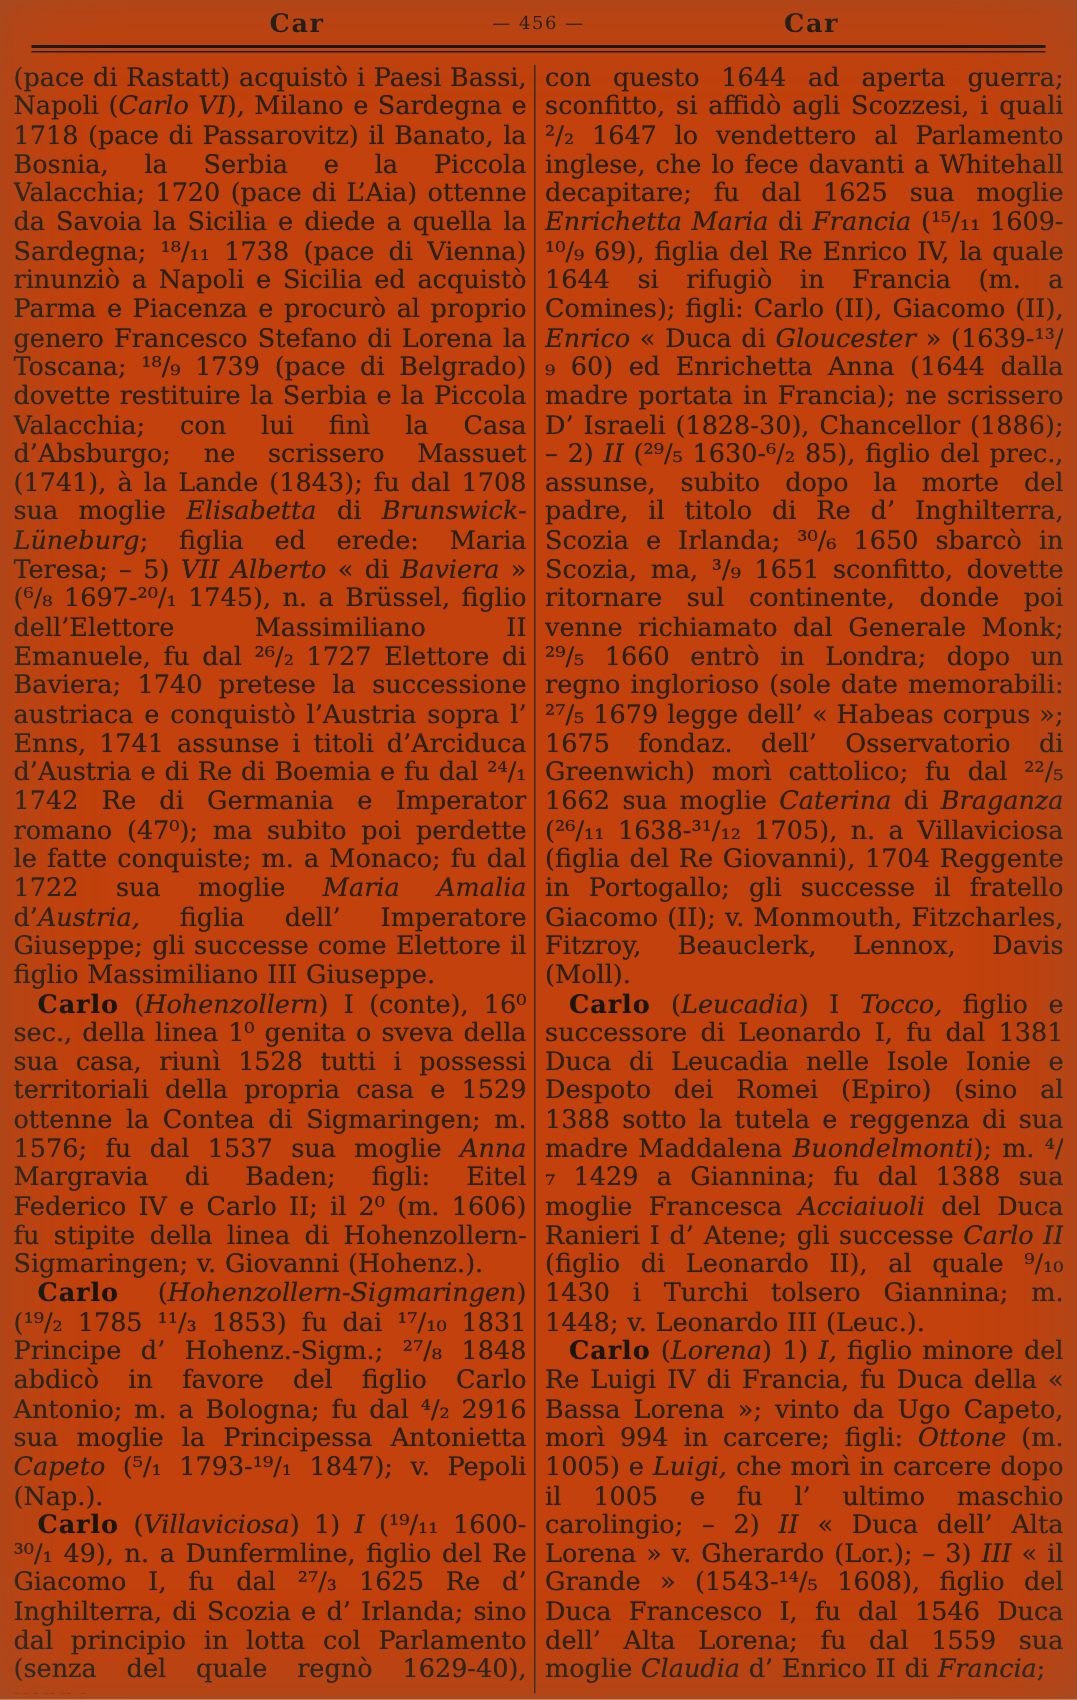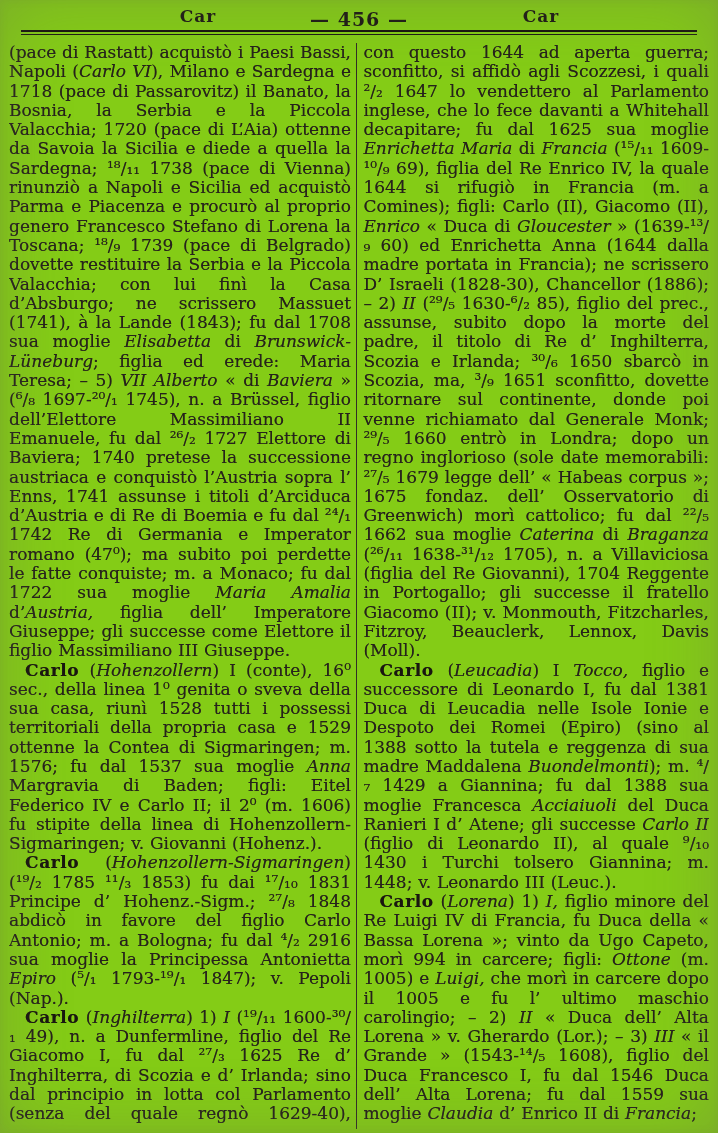--- a/index.html
+++ b/index.html
@@ -1,39 +1,39 @@
 <!DOCTYPE html>
 <html><head>
 <meta charset="utf-8">
 <style>
   html,body{margin:0;padding:0;background:#c8c6c0;}
   .page{
     position:relative;
     width:718px;height:1133px;
-    background:#84cc16;
+    background:#c2410c;
     box-sizing:border-box;
     padding:5px 9px 0 9px;
     overflow:hidden;
     color:#26221c;
     font-family:"DejaVu Serif",serif;
   }
   .page::after{
     content:"";position:absolute;inset:0;pointer-events:none;
     box-shadow:inset 0 0 70px rgba(104,100,90,.30), inset 0 0 10px rgba(104,100,90,.12);
   }
   .header{position:relative;height:25px;}
   .hdr-word{
     position:absolute;top:1px;transform:translateX(-50%);
     font-weight:bold;font-size:17px;letter-spacing:1px;color:#1d1a14;
   }
   .hdr-left{left:27%;}
   .hdr-right{left:76%;}
   .hdr-page{
     position:absolute;top:3px;left:50%;transform:translateX(-50%);
-    font-weight:bold;font-size:19px;letter-spacing:1px;color:#1d1a14;
+    font-weight:normal;font-size:12px;letter-spacing:1px;color:#1d1a14;
   }
   .rule{
     margin:0 12px;height:0;
     border-top:2.6px solid #17140e;
     padding-top:2px;
     border-bottom:1.2px solid #201c14;
   }
   .columns{
     display:flex;align-items:stretch;
     margin-top:8px;height:1086px;overflow:hidden;
@@ -59,22 +59,22 @@
   <div class="header">
     <span class="hdr-word hdr-left">Car</span>
     <span class="hdr-page">— 456 —</span>
     <span class="hdr-word hdr-right">Car</span>
   </div>
   <div class="rule"></div>
   <div class="columns">
     <div class="col col-left">
         <p><span>(pace di Rastatt) acquistò i Paesi Bassi, Napoli (</span><i>Carlo VI</i><span>), Milano e Sardegna e 1718 (pace di Passarovitz) il Banato, la Bosnia, la Serbia e la Piccola Valacchia; 1720 (pace di L’Aia) ottenne da Savoia la Sicilia e diede a quella la Sardegna; ¹⁸/₁₁ 1738 (pace di Vienna) rinunziò a Napoli e Sicilia ed acquistò Parma e Piacenza e procurò al proprio genero Francesco Stefano di Lorena la Toscana; ¹⁸/₉ 1739 (pace di Belgrado) dovette restituire la Serbia e la Piccola Valacchia; con lui finì la Casa d’Absburgo; ne scrissero Massuet (1741), à la Lande (1843); fu dal 1708 sua moglie </span><i>Elisabetta</i><span> di </span><i>Brunswick-Lüneburg</i><span>; figlia ed erede: Maria Teresa; – 5) </span><i>VII Alberto</i><span> « di </span><i>Baviera</i><span> » (⁶/₈ 1697-²⁰/₁ 1745), n. a Brüssel, figlio dell’Elettore Massimiliano II Emanuele, fu dal ²⁶/₂ 1727 Elettore di Baviera; 1740 pretese la successione austriaca e conquistò l’Austria sopra l’ Enns, 1741 assunse i titoli d’Arciduca d’Austria e di Re di Boemia e fu dal ²⁴/₁ 1742 Re di Germania e Imperator romano (47⁰); ma subito poi perdette le fatte conquiste; m. a Monaco; fu dal 1722 sua moglie </span><i>Maria Amalia</i><span> d’</span><i>Austria,</i><span> figlia dell’ Imperatore Giuseppe; gli successe come Elettore il figlio Massimiliano III Giuseppe.</span></p>
         <p class="indent"><b class="headword">Carlo</b><span> (</span><i>Hohenzollern</i><span>) I (conte), 16⁰ sec., della linea 1⁰ genita o sveva della sua casa, riunì 1528 tutti i possessi territoriali della propria casa e 1529 ottenne la Contea di Sigmaringen; m. 1576; fu dal 1537 sua moglie </span><i>Anna</i><span> Margravia di Baden; figli: Eitel Federico IV e Carlo II; il 2⁰ (m. 1606) fu stipite della linea di Hohenzollern-Sigmaringen; v. Giovanni (Hohenz.).</span></p>
-        <p class="indent"><b class="headword">Carlo</b><span> (</span><i>Hohenzollern-Sigmaringen</i><span>) (¹⁹/₂ 1785 ¹¹/₃ 1853) fu dai ¹⁷/₁₀ 1831 Principe d’ Hohenz.-Sigm.; ²⁷/₈ 1848 abdicò in favore del figlio Carlo Antonio; m. a Bologna; fu dal ⁴/₂ 2916 sua moglie la Principessa Antonietta </span><i>Epiro</i><span> (⁵/₁ 1793-¹⁹/₁ 1847); v. Pepoli (Nap.).</span></p>
-        <p class="indent"><b class="headword">Carlo</b><span> (</span><i>Inghilterra</i><span>) 1) </span><i>I</i><span> (¹⁹/₁₁ 1600-³⁰/₁ 49), n. a Dunfermline, figlio del Re Giacomo I, fu dal ²⁷/₃ 1625 Re d’ Inghilterra, di Scozia e d’ Irlanda; sino dal principio in lotta col Parlamento (senza del quale regnò 1629-40), venne</span></p>
+        <p class="indent"><b class="headword">Carlo</b><span> (</span><i>Hohenzollern-Sigmaringen</i><span>) (¹⁹/₂ 1785 ¹¹/₃ 1853) fu dai ¹⁷/₁₀ 1831 Principe d’ Hohenz.-Sigm.; ²⁷/₈ 1848 abdicò in favore del figlio Carlo Antonio; m. a Bologna; fu dal ⁴/₂ 2916 sua moglie la Principessa Antonietta </span><i>Capeto</i><span> (⁵/₁ 1793-¹⁹/₁ 1847); v. Pepoli (Nap.).</span></p>
+        <p class="indent"><b class="headword">Carlo</b><span> (</span><i>Villaviciosa</i><span>) 1) </span><i>I</i><span> (¹⁹/₁₁ 1600-³⁰/₁ 49), n. a Dunfermline, figlio del Re Giacomo I, fu dal ²⁷/₃ 1625 Re d’ Inghilterra, di Scozia e d’ Irlanda; sino dal principio in lotta col Parlamento (senza del quale regnò 1629-40), venne</span></p>
       </div>
     <div class="divider"></div>
     <div class="col col-right">
         <p><span>con questo 1644 ad aperta guerra; sconfitto, si affidò agli Scozzesi, i quali ²/₂ 1647 lo vendettero al Parlamento inglese, che lo fece davanti a Whitehall decapitare; fu dal 1625 sua moglie </span><i>Enrichetta Maria</i><span> di </span><i>Francia</i><span> (¹⁵/₁₁ 1609-¹⁰/₉ 69), figlia del Re Enrico IV, la quale 1644 si rifugiò in Francia (m. a Comines); figli: Carlo (II), Giacomo (II), </span><i>Enrico</i><span> « Duca di </span><i>Gloucester</i><span> » (1639-¹³/₉ 60) ed Enrichetta Anna (1644 dalla madre portata in Francia); ne scrissero D’ Israeli (1828-30), Chancellor (1886); – 2) </span><i>II</i><span> (²⁹/₅ 1630-⁶/₂ 85), figlio del prec., assunse, subito dopo la morte del padre, il titolo di Re d’ Inghilterra, Scozia e Irlanda; ³⁰/₆ 1650 sbarcò in Scozia, ma, ³/₉ 1651 sconfitto, dovette ritornare sul continente, donde poi venne richiamato dal Generale Monk; ²⁹/₅ 1660 entrò in Londra; dopo un regno inglorioso (sole date memorabili: ²⁷/₅ 1679 legge dell’ « Habeas corpus »; 1675 fondaz. dell’ Osservatorio di Greenwich) morì cattolico; fu dal ²²/₅ 1662 sua moglie </span><i>Caterina</i><span> di </span><i>Braganza</i><span> (²⁶/₁₁ 1638-³¹/₁₂ 1705), n. a Villaviciosa (figlia del Re Giovanni), 1704 Reggente in Portogallo; gli successe il fratello Giacomo (II); v. Monmouth, Fitzcharles, Fitzroy, Beauclerk, Lennox, Davis (Moll).</span></p>
         <p class="indent"><b class="headword">Carlo</b><span> (</span><i>Leucadia</i><span>) I </span><i>Tocco,</i><span> figlio e successore di Leonardo I, fu dal 1381 Duca di Leucadia nelle Isole Ionie e Despoto dei Romei (Epiro) (sino al 1388 sotto la tutela e reggenza di sua madre Maddalena </span><i>Buondelmonti</i><span>); m. ⁴/₇ 1429 a Giannina; fu dal 1388 sua moglie Francesca </span><i>Acciaiuoli</i><span> del Duca Ranieri I d’ Atene; gli successe </span><i>Carlo II</i><span> (figlio di Leonardo II), al quale ⁹/₁₀ 1430 i Turchi tolsero Giannina; m. 1448; v. Leonardo III (Leuc.).</span></p>
         <p class="indent"><b class="headword">Carlo</b><span> (</span><i>Lorena</i><span>) 1) </span><i>I,</i><span> figlio minore del Re Luigi IV di Francia, fu Duca della « Bassa Lorena »; vinto da Ugo Capeto, morì 994 in carcere; figli: </span><i>Ottone</i><span> (m. 1005) e </span><i>Luigi,</i><span> che morì in carcere dopo il 1005 e fu l’ ultimo maschio carolingio; – 2) </span><i>II</i><span> « Duca dell’ Alta Lorena » v. Gherardo (Lor.); – 3) </span><i>III</i><span> « il Grande » (1543-¹⁴/₅ 1608), figlio del Duca Francesco I, fu dal 1546 Duca dell’ Alta Lorena; fu dal 1559 sua moglie </span><i>Claudia</i><span> d’ Enrico II di </span><i>Francia</i><span>;</span></p>
       </div>
   </div>
 </div>
 

